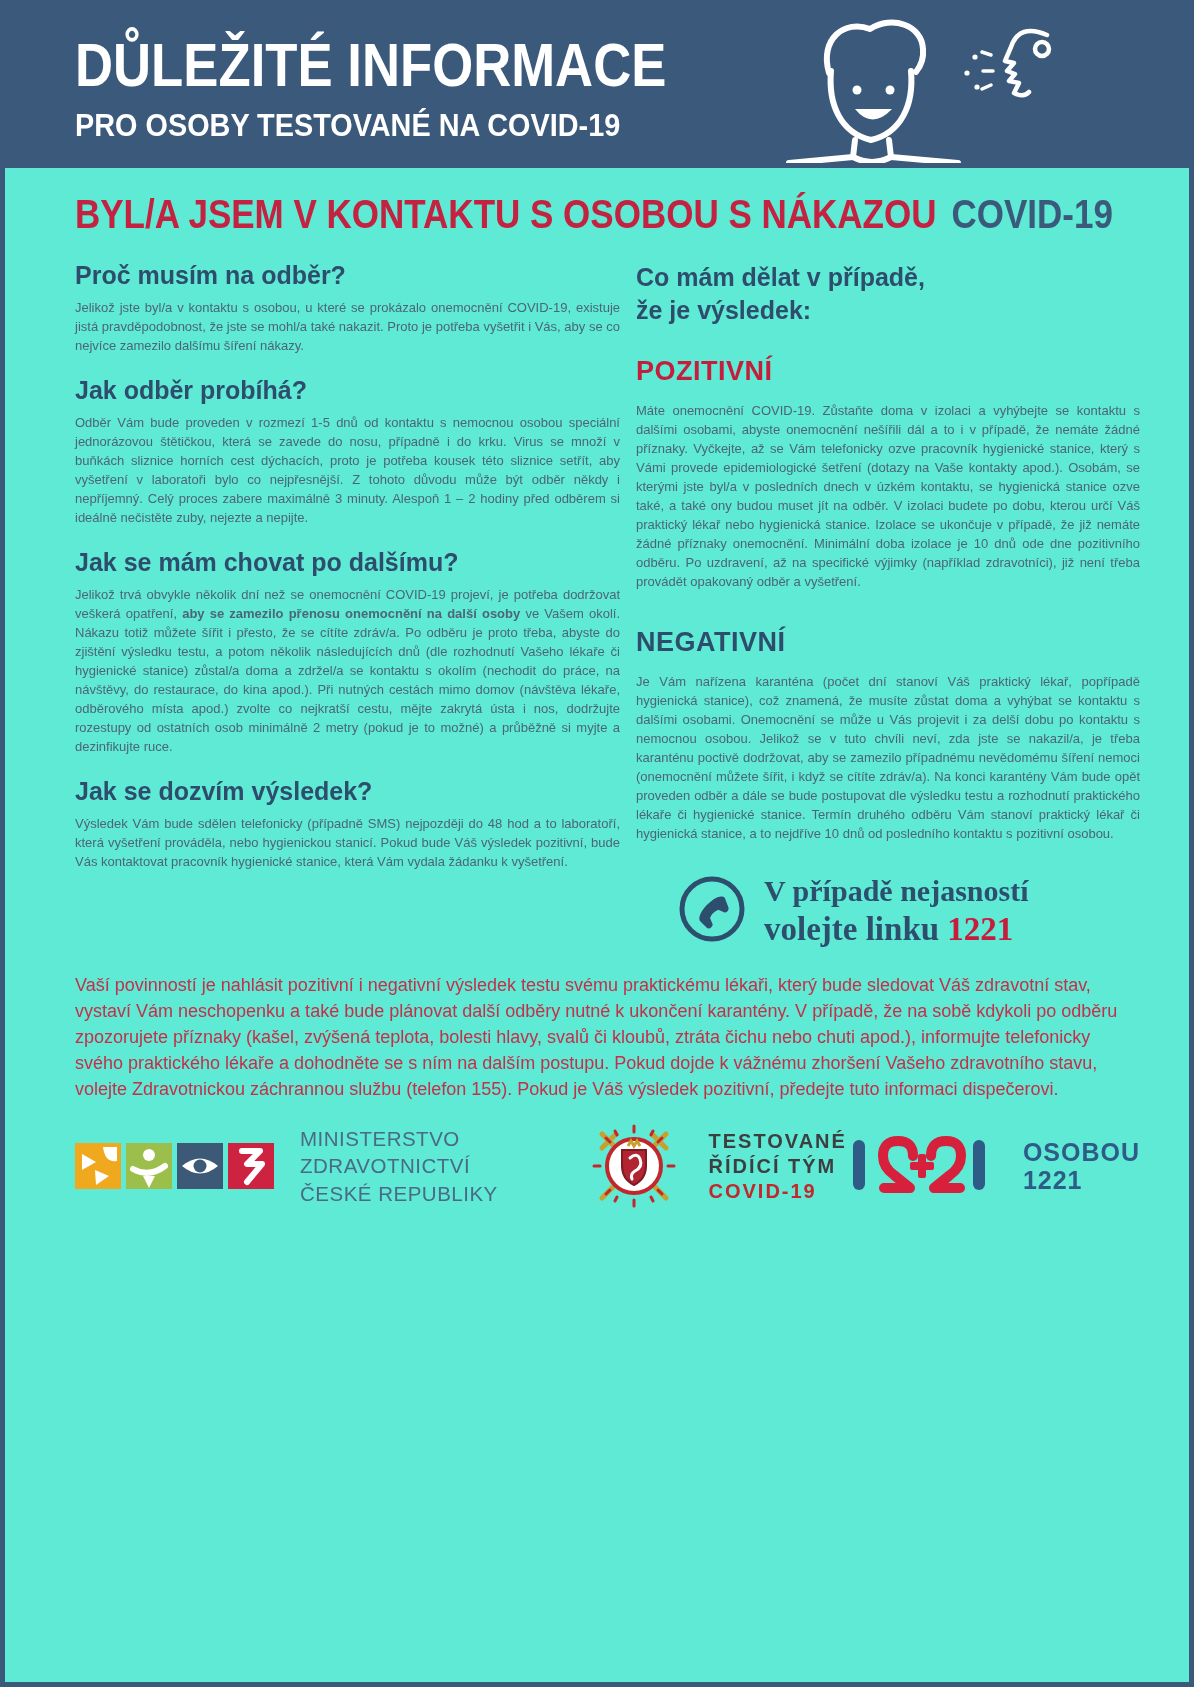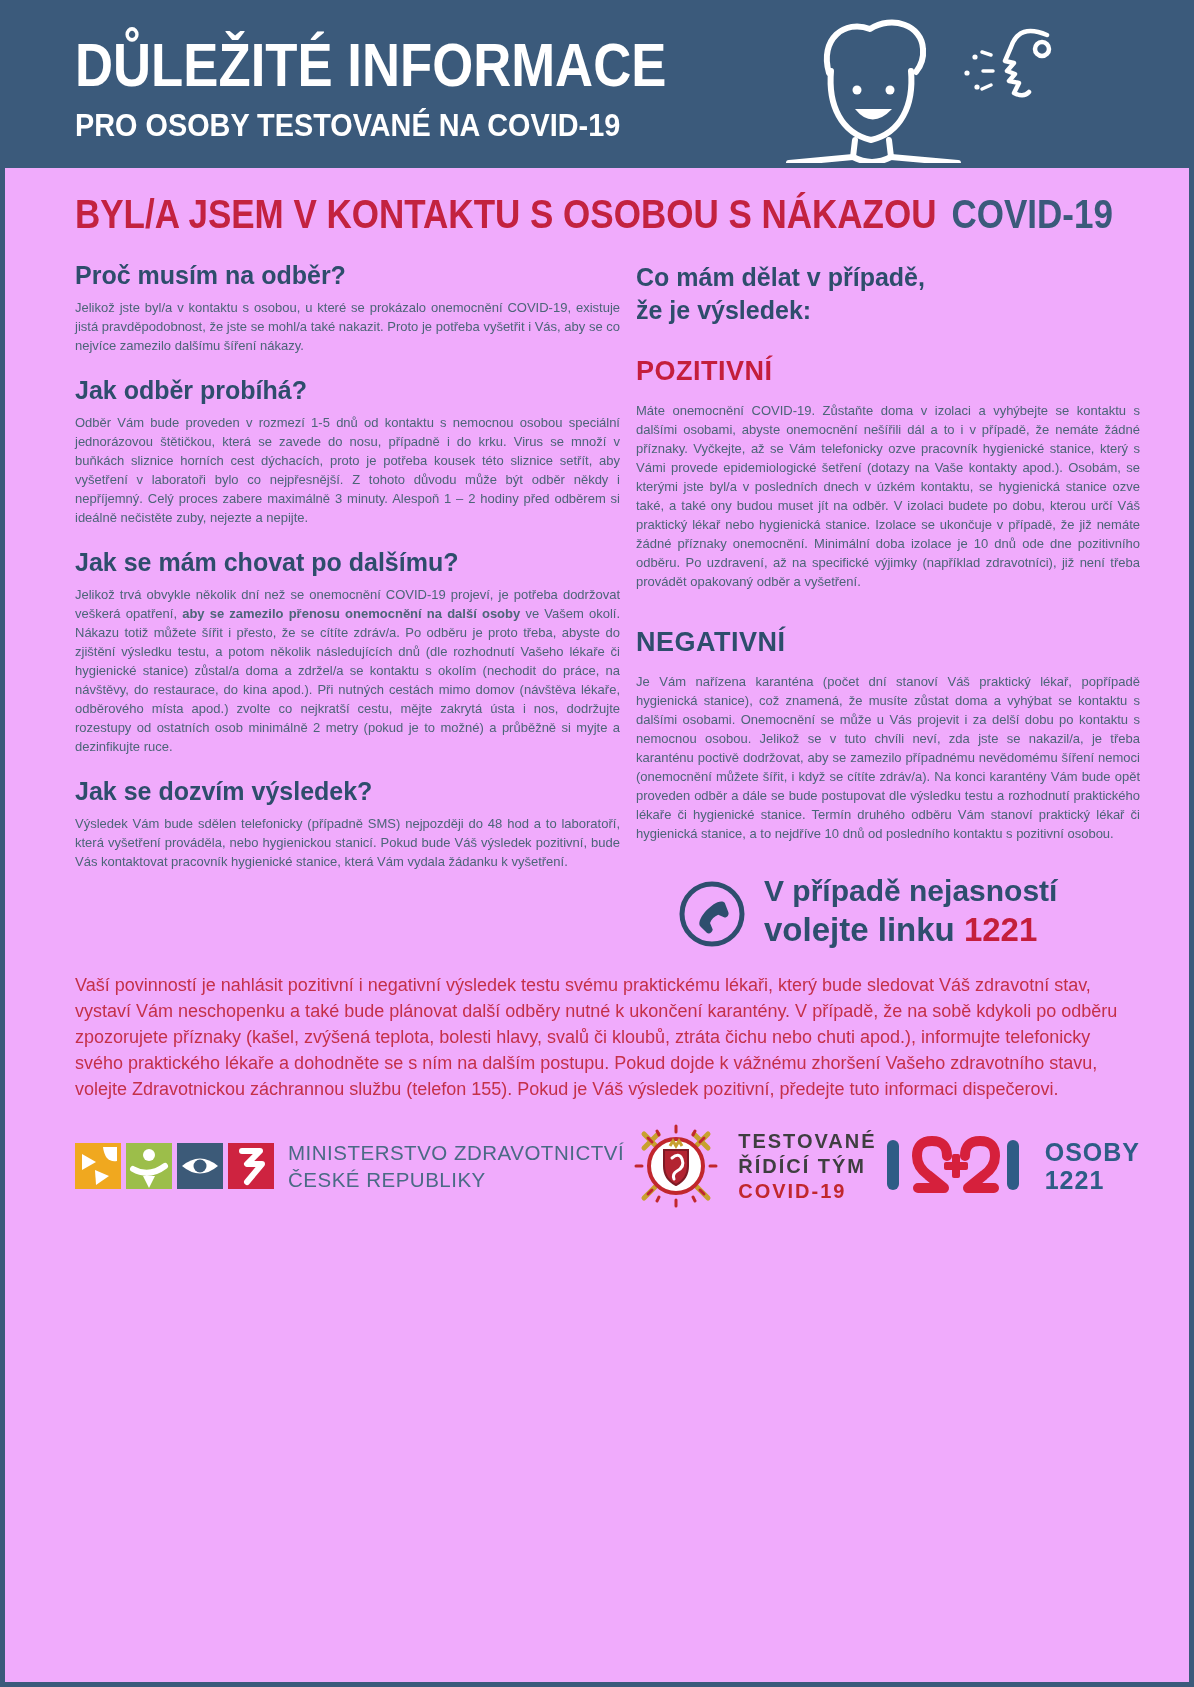--- a/index.html
+++ b/index.html
@@ -1,21 +1,21 @@
 <!DOCTYPE html>
 <html><head>
 <meta charset="utf-8">
 <style>
   * { margin:0; padding:0; box-sizing:border-box; }
   html,body { background:#e8e8e8; }
   body { font-family:"Liberation Sans", sans-serif; }
 
   .page {
     width:1194px; height:1687px; margin:0 auto;
-    background:#f0abfc; border:5px solid #3B5A7B;
+    background:#5eead4; border:5px solid #3B5A7B;
     overflow:hidden; position:relative;
   }
 
   
   .banner {
     height:163px; background:#3B5A7B; position:relative;
     padding:24px 0 0 70px; color:#fff;
   }
   .banner-title {
     font-size:62px; font-weight:bold; letter-spacing:0;
@@ -58,37 +58,37 @@
     line-height:1.3; margin-top:8px;
   }
   .result-heading {
     font-size:27px; font-weight:bold; letter-spacing:0.5px;
     margin:30px 0 14px 0;
   }
   .result-pozitivni { color:#C41E3C; }
   .result-negativni { color:#2E4D6C; margin-top:36px; }
 
   .callout {
-    margin:30px 0 0 40px; display:flex; align-items:flex-end; gap:16px;
+    margin:30px 0 0 40px; display:flex; align-items:flex-start; gap:16px;font-family:Liberation Serif, serif;
   }
   .callout-line1 { font-size:30px; font-weight:bold; color:#2E4E6E; line-height:1.2; }
   .callout-line2 { font-size:33px; font-weight:bold; color:#2E4E6E; line-height:1.25; }
   .callout-number { color:#C41E3C; }
 
   .notice {
     margin-top:22px; font-size:18px; line-height:26px;
     color:#C43049; text-align:left;
   }
 
   
   .logos {
     margin-top:16px; display:flex; align-items:center;
     justify-content:space-between;
   }
-  .logo-group { display:flex; align-items:center; gap:14px; }
+  .logo-group { display:flex; align-items:center; gap:26px; }
   .ministry-squares { display:flex; gap:5px; }
   .ministry-name {
     font-size:20.5px; color:#4A6A85; line-height:1.35; letter-spacing:0.5px;
   }
   .crt-text { font-size:20px; font-weight:bold; color:#3E3E40; letter-spacing:2px; line-height:1.25; }
   .crt-covid { color:#C1272D; }
   .linka-text { font-size:25px; font-weight:bold; color:#2E5C86; line-height:1.15; letter-spacing:1px; }
 </style>
 </head>
 <body>
@@ -260,20 +260,20 @@
             <path d="M66 26 Q66 11 51 11 Q36 11 36 26 Q36 37 47 45 L63 58 L37 58"></path>
             <path d="M84 26 Q84 11 99 11 Q114 11 114 26 Q114 37 103 45 L87 58 L113 58"></path>
           </g>
           <g fill="#D6203C">
             <rect x="71" y="24" width="8" height="24" rx="2"></rect>
             <rect x="63" y="32" width="24" height="8" rx="2"></rect>
           </g>
           <rect x="126" y="10" width="12" height="50" rx="6" fill="#2E5C86"></rect>
         </svg>
         <div class="linka-text">
-          <div>OSOBY</div>
+          <div>OSOBOU</div>
           <div>1221</div>
         </div>
       </div>
 
     </footer>
   </main>
 </div>
 
 </body></html>

